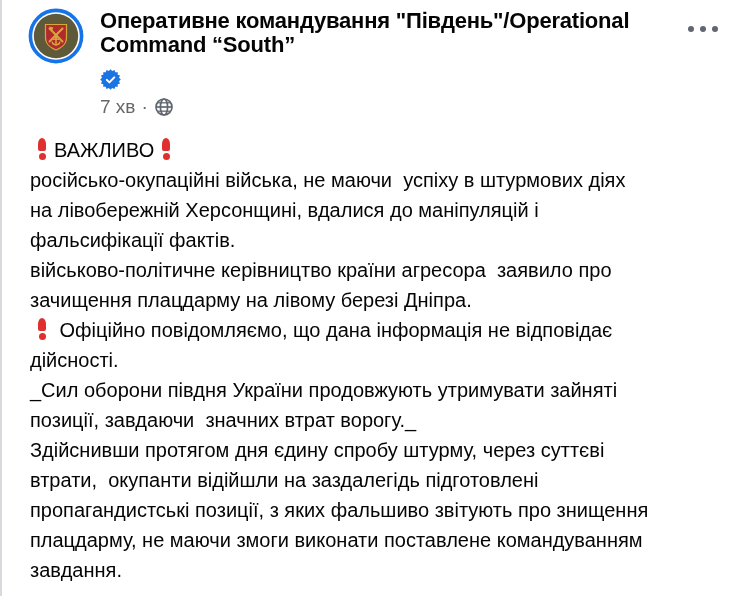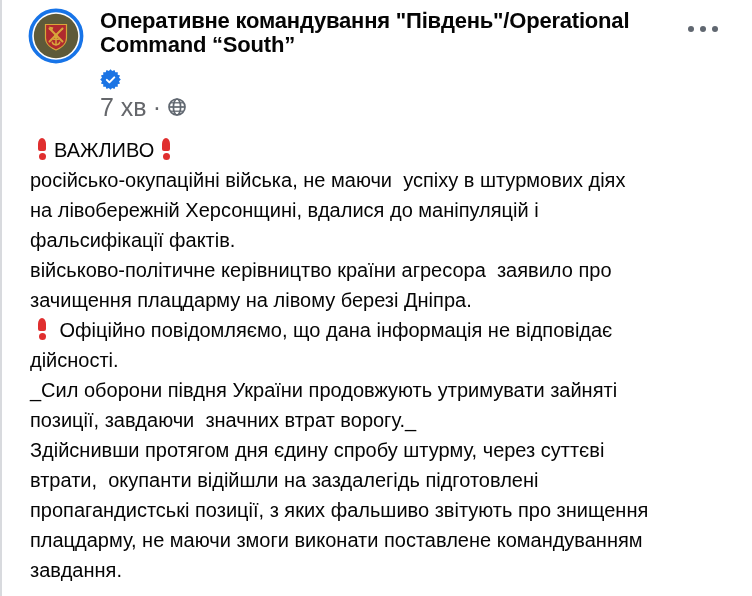--- a/index.html
+++ b/index.html
@@ -38,21 +38,21 @@
   .badge{
     margin-top:12px;
     width:21px;height:21px;
     line-height:0;
   }
   .meta{
     display:flex;align-items:center;
     gap:6px;
     margin-top:6px;
     color:#65676b;
-    font-size:25px;
+    font-size:19px;
     line-height:22px;
   }
   .meta .tstamp{cursor:pointer;}
   .globe{width:20px;height:20px;line-height:0;}
   .more{
     position:absolute;
     right:30px;top:18px;
     display:flex;gap:6px;
     padding:8px 4px;
     cursor:pointer;

